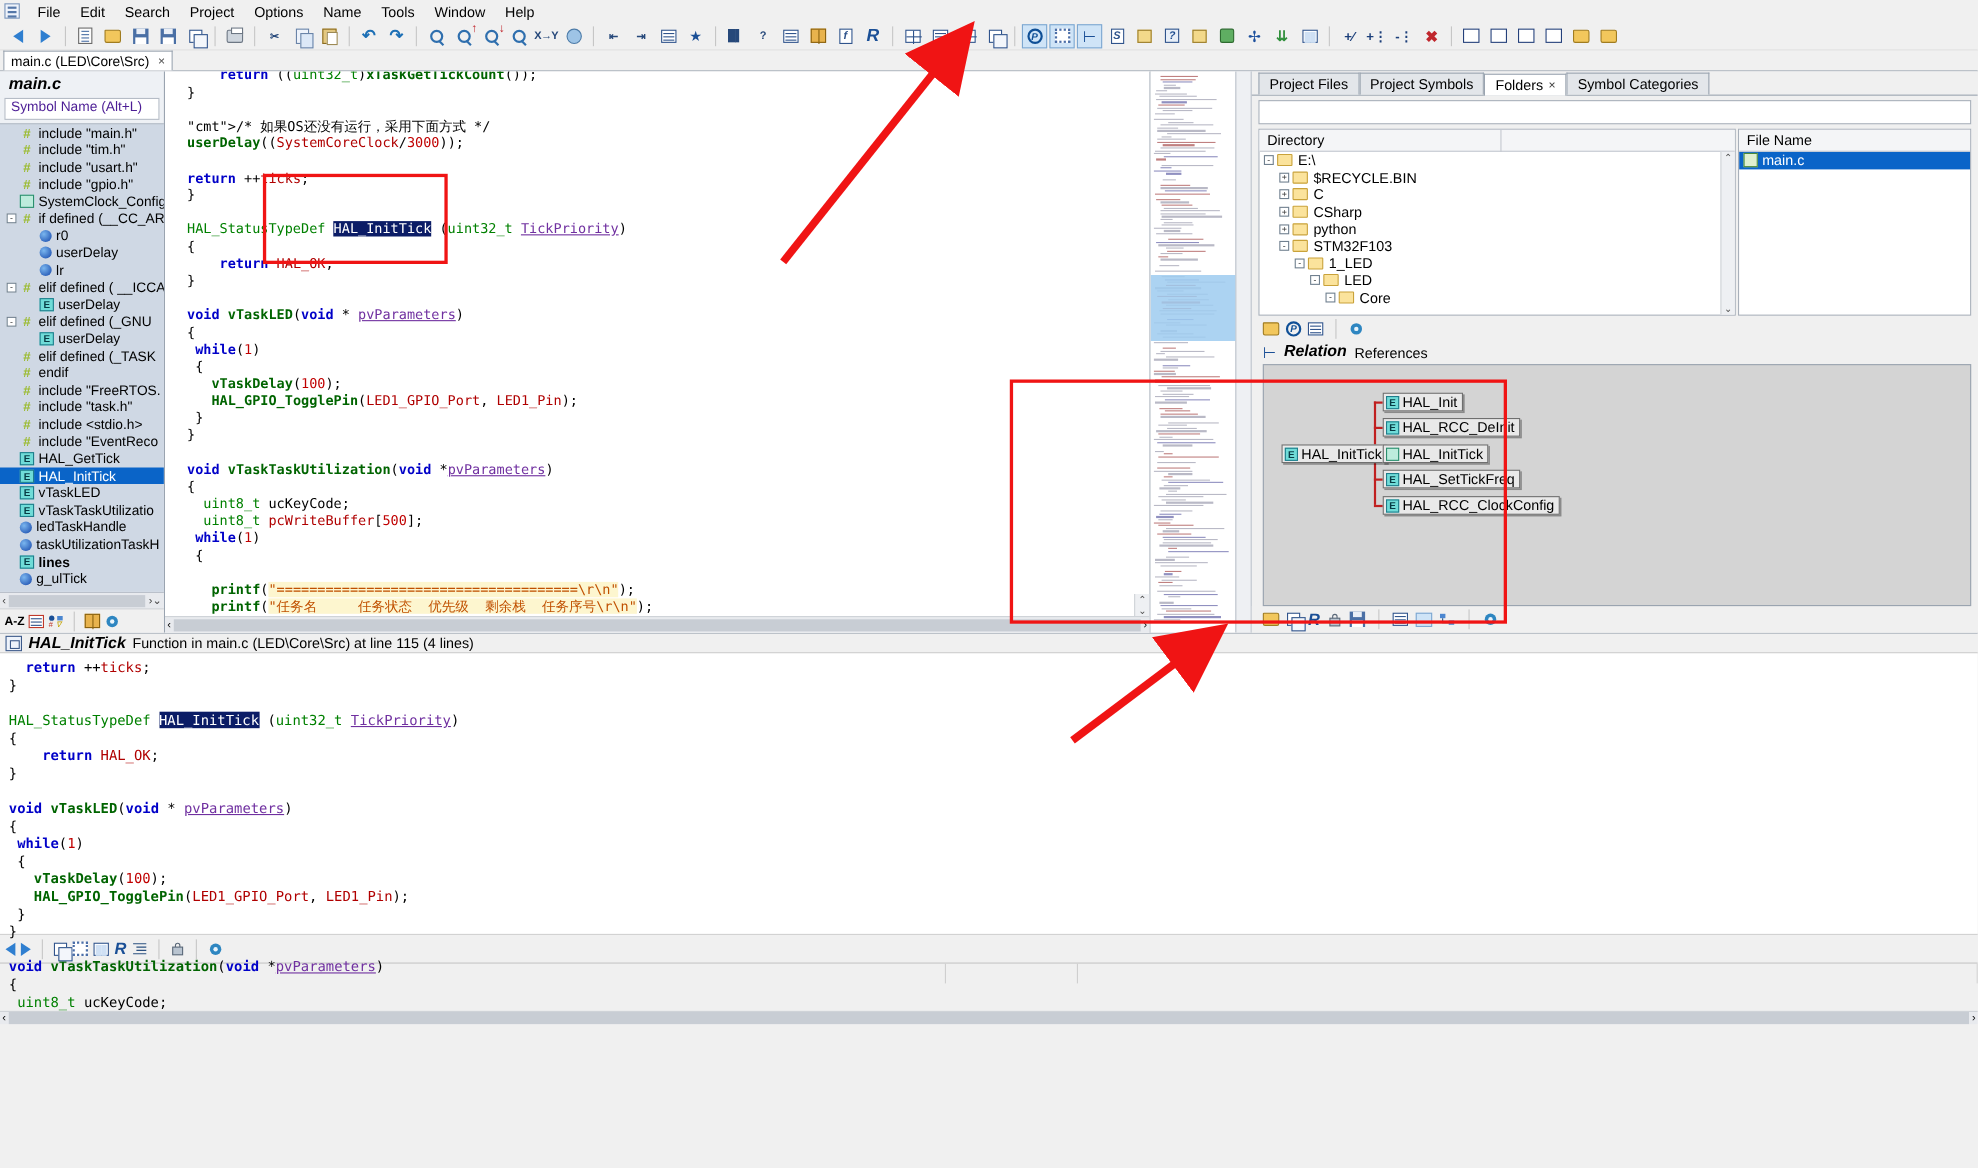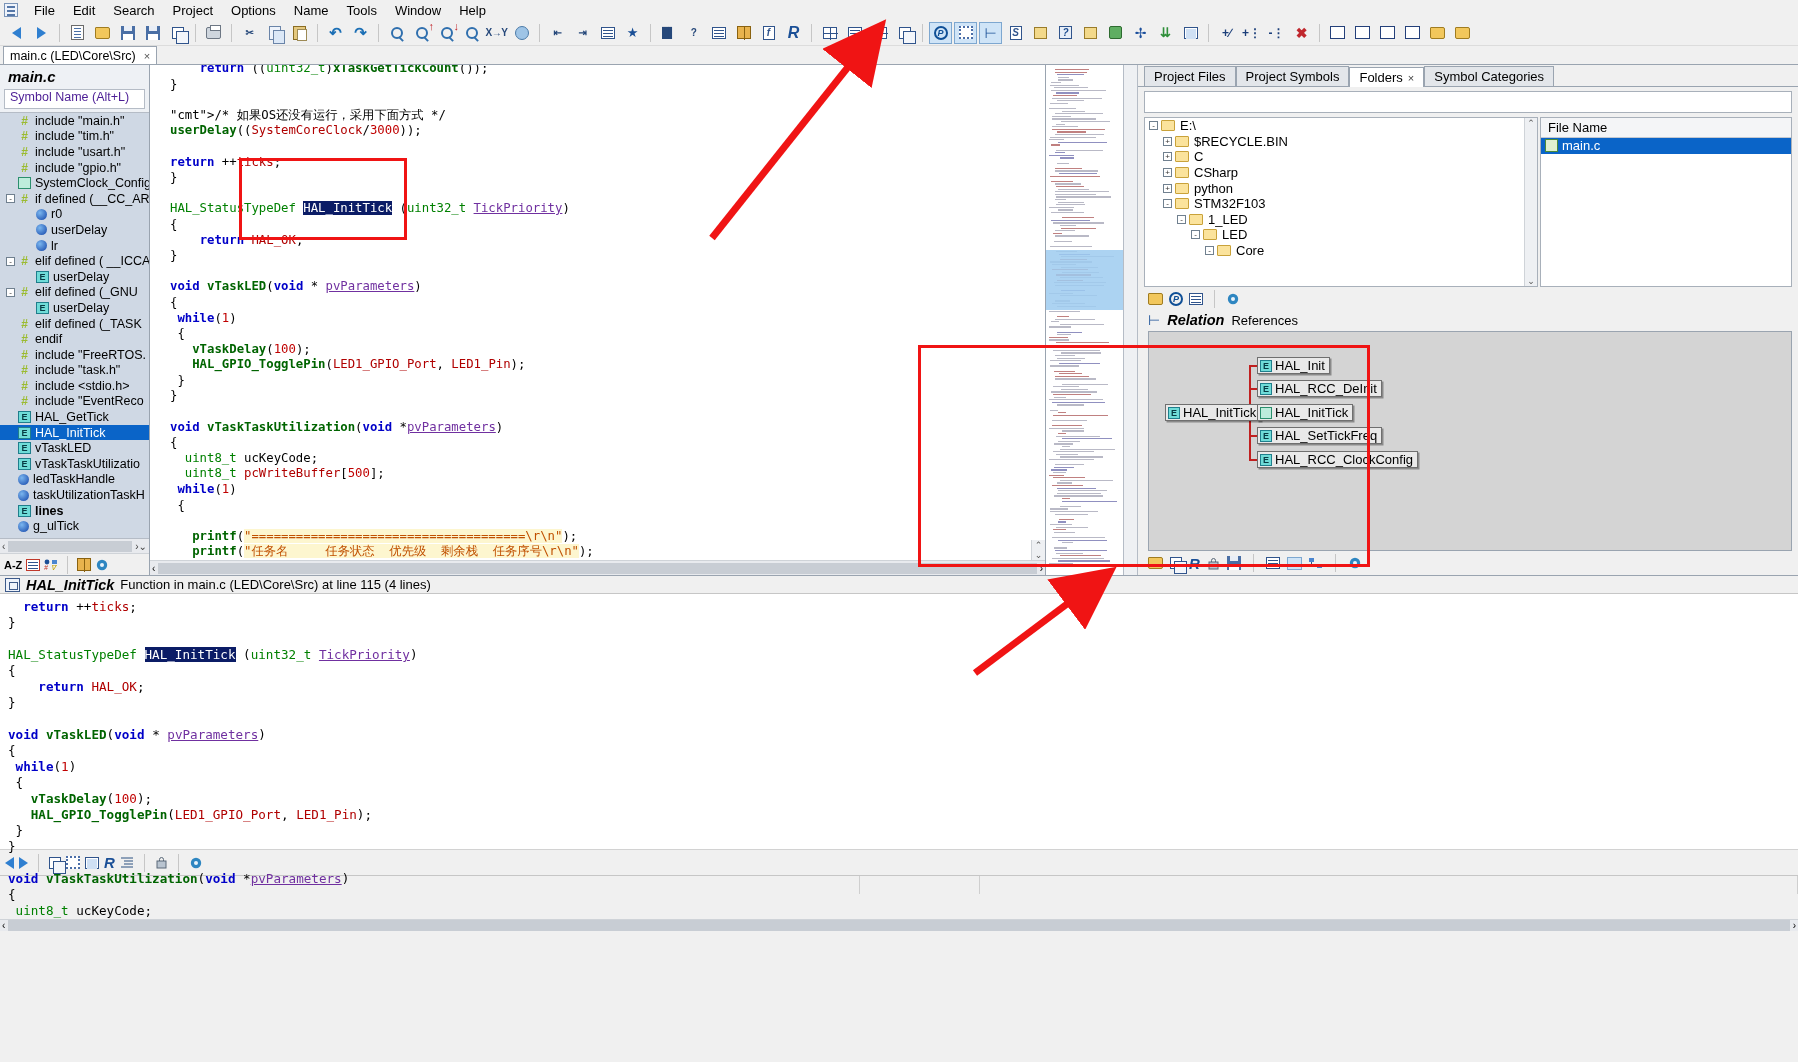--- a/index.html
+++ b/index.html
@@ -209,21 +209,21 @@
   .rp-tabs { height: 22px; display: flex; align-items: flex-end; padding-left: 6px;
              border-bottom: 1px solid #9aa4b0; gap: 0; }
   .rp-tab { height: 20px; padding: 0 9px; display: flex; align-items: center; gap: 5px;
             font-size: 13px; border: 1px solid #9aa4b0; border-bottom: none;
             background: #e3e6ea; }
   .rp-tab.sel { background: #fff; position: relative; top: 1px; }
   .rp-input { height: 22px; background: #fff; border: 1px solid #a8b0ba; margin: 4px 6px 4px 6px; }
   .rp-grid { flex: 0 0 auto; height: 170px; display: flex; margin: 0 6px; }
   .rp-col { background: #fff; border: 1px solid #a8b0ba; display: flex; flex-direction: column; }
   .rp-col.dir { flex: 1; }
-  .rp-col.file { width: 252px; margin-left: 2px; }
+  .rp-col.file { width: 212px; margin-left: 2px; }
   .rp-colhead { height: 20px; background: #f4f5f7; border-bottom: 1px solid #c3c8d0;
                 display: flex; align-items: center; font-size: 13px; }
   .rp-colhead span { padding-left: 7px; }
   .rp-colhead .divider { width: 1px; height: 20px; background: #c3c8d0; margin-left: auto; }
   .rp-body { flex: 1; overflow: hidden; position: relative; }
   .trow { height: 15.6px; display: flex; align-items: center; font-size: 13px; white-space: nowrap; }
   .trow.sel { background: #0a64c8; color: #fff; }
   .tfolder { width: 14px; height: 11px; background: #fbe39c; border: 1px solid #c9a23a;
              border-radius: 1px; margin-right: 5px; flex: none; }
   .tfile { width: 13px; height: 13px; background: #dff0d0; border: 1px solid #4a8a3a;
@@ -848,20 +848,24 @@
             <span>Folders</span>
             <span style="font-size: 11px; color: rgb(68, 68, 68);">×</span>
           </div>
           <div class="rp-tab">
             <span>Symbol Categories</span>
           </div>
         </div>
       <div class="rp-input"></div>
       <div class="rp-grid">
         <div class="rp-col dir">
+          <div class="rp-colhead">
+            <span>Directory</span>
+            <div class="divider" style="margin-left:160px"></div>
+          </div>
           <div style="display:flex;flex:1">
             <div class="rp-body" id="dirtree">
                 <div class="trow" style="padding-left: 4px;">
                   <span class="expander">-</span>
                   <span class="tfolder"></span>
                   <span>E:\</span>
                 </div>
                 <div class="trow" style="padding-left: 18px;">
                   <span class="expander">+</span>
                   <span class="tfolder"></span>

